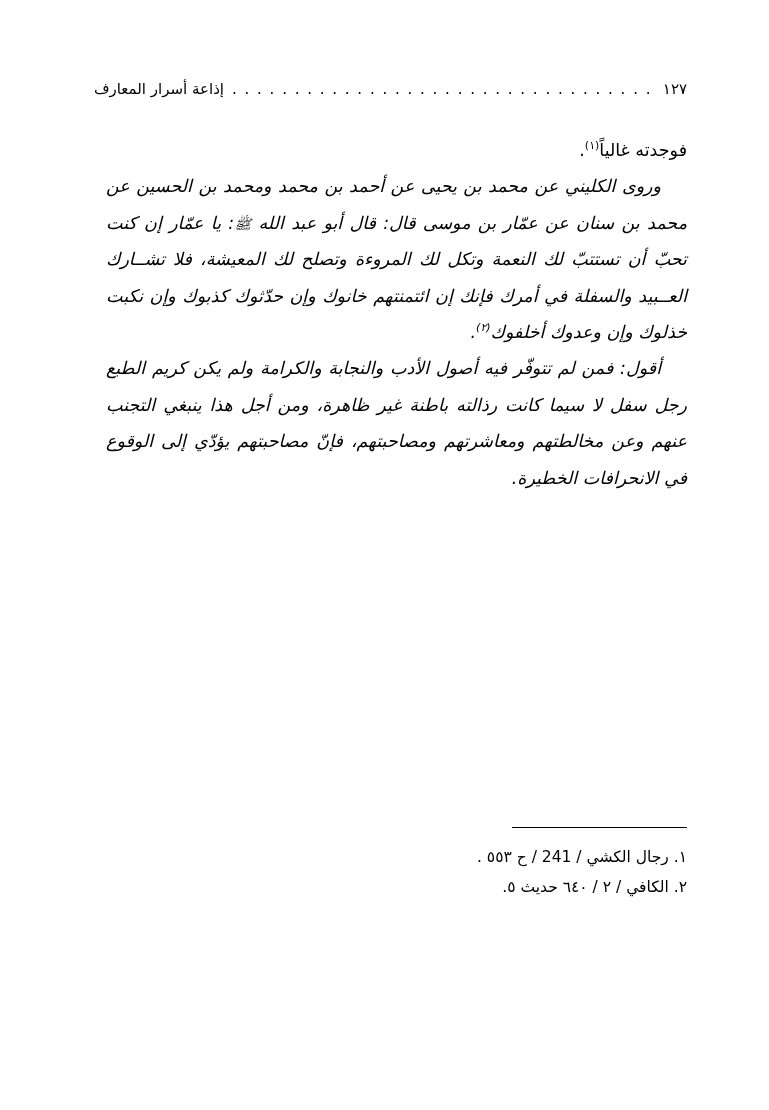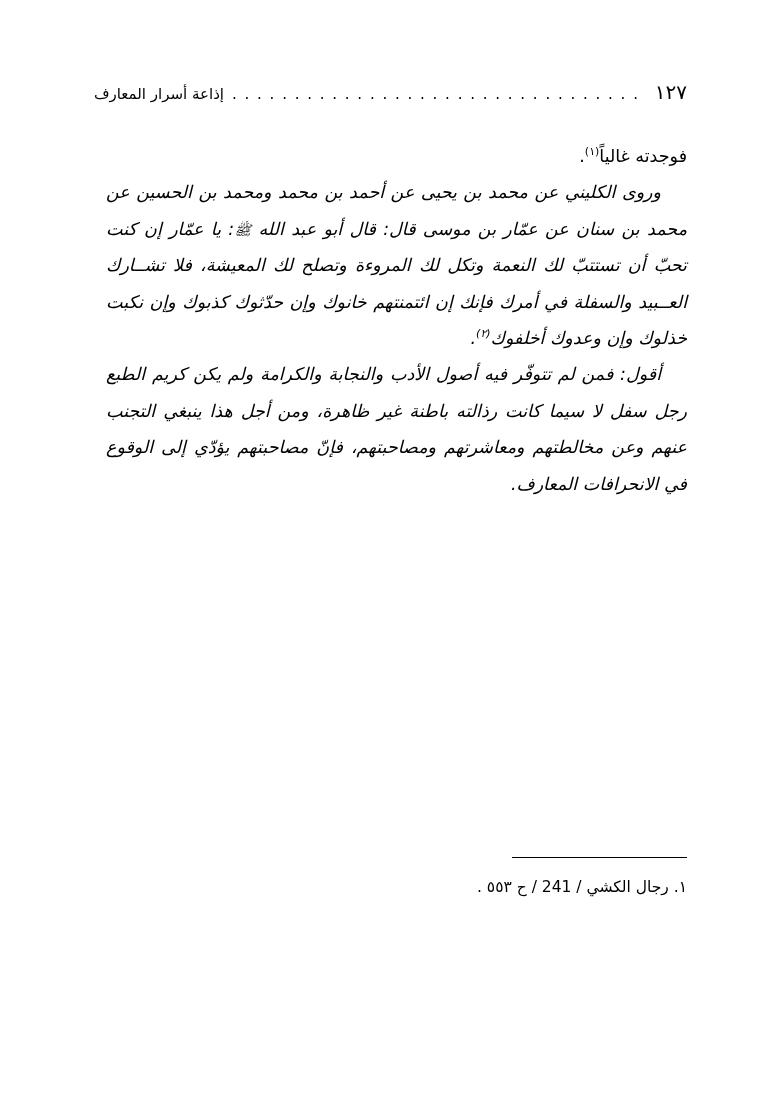--- a/index.html
+++ b/index.html
@@ -47,21 +47,21 @@
     overflow: hidden;
     white-space: nowrap;
     font-size: 15px;
     margin: 0 8px 0 8px;
     color: #000;
     letter-spacing: 1.5px;
     direction: ltr;
     text-align: center;
   }
   .header-page {
-    font-size: 20px;
+    font-size: 15px;
     letter-spacing: 1px;
   }
 
   
   .body-text {
     direction: rtl;
     text-align: justify;
     text-align-last: right;
     font-size: 17.5px;
     line-height: 2.08;
@@ -118,22 +118,23 @@
     <span class="header-dots">. . . . . . . . . . . . . . . . . . . . . . . . . . . . . . . . . . . . . . . . . . . . . . .</span>
     <span class="header-page">١٢٧</span>
   </div>
 
   <div class="body-text">
 
     <p class="para line-right"><span>فوجدته غالياً</span><span class="sup">(١)</span>.</p>
 
     <p class="para indent"><span>وروى الكليني عن محمد بن يحيى عن أحمد بن محمد ومحمد بن الحسين عن محمد بن سنان عن عمّار بن موسى قال: قال أبو عبد الله</span> <span class="salawat">ﷺ</span><span>: يا عمّار إن كنت تحبّ أن تستتبّ لك النعمة وتكل لك المروءة وتصلح لك المعيشة، فلا تشــارك العــبيد والسفلة في أمرك فإنك إن ائتمنتهم خانوك وإن حدّثوك كذبوك وإن نكبت خذلوك وإن وعدوك أخلفوك</span><span class="sup">(٢)</span><span>.</span></p>
 
-    <p class="para indent">أقول: فمن لم تتوفّر فيه أصول الأدب والنجابة والكرامة ولم يكن كريم الطبع رجل سفل لا سيما كانت رذالته باطنة غير ظاهرة، ومن أجل هذا ينبغي التجنب عنهم وعن مخالطتهم ومعاشرتهم ومصاحبتهم، فإنّ مصاحبتهم يؤدّي إلى الوقوع في الانحرافات المعارف.</p>
+    <p class="para indent">أقول: فمن لم تتوفّر فيه أصول الأدب والنجابة والكرامة ولم يكن كريم الطبع رجل سفل لا سيما كانت رذالته باطنة غير ظاهرة، ومن أجل هذا ينبغي التجنب عنهم وعن مخالطتهم ومعاشرتهم ومصاحبتهم، فإنّ مصاحبتهم يؤدّي إلى الوقوع في الانحرافات الخطيرة.</p>
 
   </div>
 
   <div class="footnotes">
     <div class="footnote-rule"></div>
     <div class="footnote">١. رجال الكشي / 241 / ح ٥٥٣ .</div>
+    <div class="footnote">٢. الكافي / ٢ / ٦٤٠ حديث ٥.</div>
   </div>
 
 </div>
 
 </body></html>

